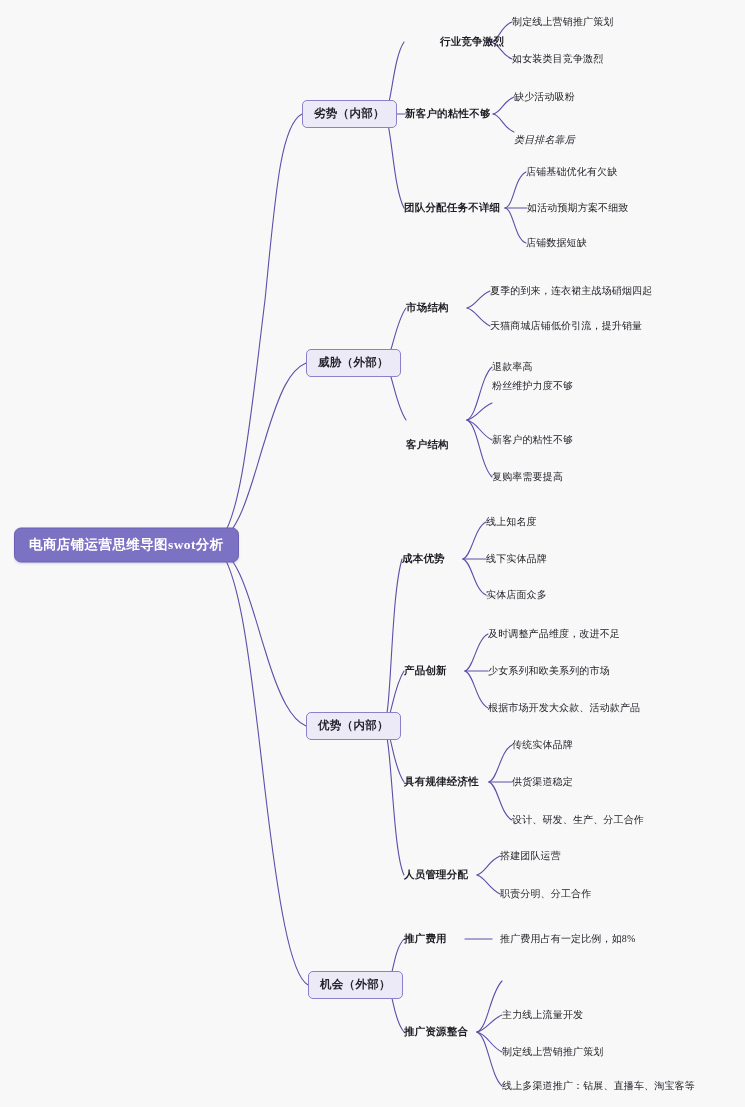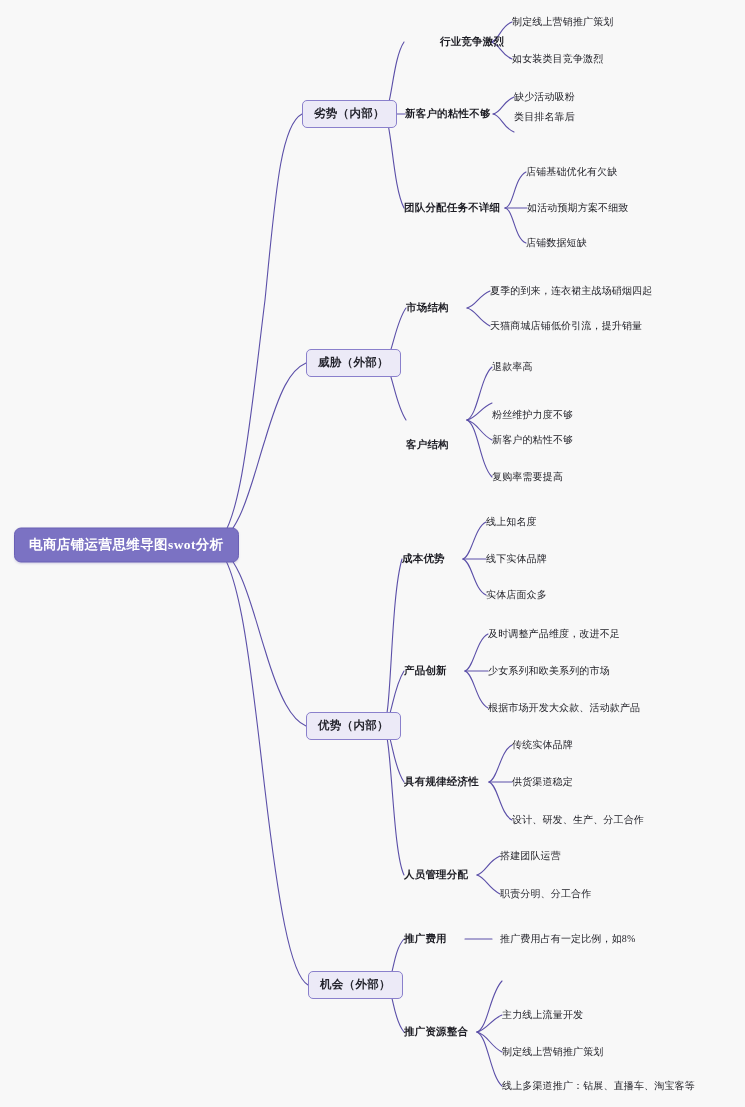--- a/index.html
+++ b/index.html
@@ -138,36 +138,36 @@
   <div class="node node-root" style="left:14px; top:545px;">电商店铺运营思维导图swot分析</div>
 
   <div class="node node-l2" style="left:302px; top:114px;">劣势（内部）</div>
 
   <div class="node node-l3" style="left:404px; top:42px;padding-left:36px;">行业竞争激烈</div>
   <div class="node node-l4" style="left:512px; top:22px;">制定线上营销推广策划</div>
   <div class="node node-l4" style="left:512px; top:59px;">如女装类目竞争激烈</div>
 
   <div class="node node-l3" style="left:405px; top:114px;">新客户的粘性不够</div>
   <div class="node node-l4" style="left:514px; top:97px;">缺少活动吸粉</div>
-  <div class="node node-l4" style="left:514px; top:117px;">类目排名靠后</div>
+  <div class="node node-l4" style="left:514px; top:140px;font-style:italic;">类目排名靠后</div>
 
   <div class="node node-l3" style="left:404px; top:208px;">团队分配任务不详细</div>
   <div class="node node-l4" style="left:526px; top:172px;">店铺基础优化有欠缺</div>
   <div class="node node-l4" style="left:527px; top:208px;">如活动预期方案不细致</div>
   <div class="node node-l4" style="left:526px; top:243px;">店铺数据短缺</div>
 
   <div class="node node-l2" style="left:306px; top:363px;">威胁（外部）</div>
 
   <div class="node node-l3" style="left:406px; top:308px;">市场结构</div>
   <div class="node node-l4" style="left:490px; top:291px;">夏季的到来，连衣裙主战场硝烟四起</div>
   <div class="node node-l4" style="left:490px; top:326px;">天猫商城店铺低价引流，提升销量</div>
 
   <div class="node node-l3" style="left:406px; top:420px;margin-top:25px;">客户结构</div>
   <div class="node node-l4" style="left:492px; top:367px;">退款率高</div>
-  <div class="node node-l4" style="left:492px; top:415px;">粉丝维护力度不够</div>
+  <div class="node node-l4" style="left:492px; top:386px;">粉丝维护力度不够</div>
   <div class="node node-l4" style="left:492px; top:440px;">新客户的粘性不够</div>
   <div class="node node-l4" style="left:492px; top:477px;">复购率需要提高</div>
 
   <div class="node node-l2" style="left:306px; top:726px;">优势（内部）</div>
 
   <div class="node node-l3" style="left:402px; top:559px;">成本优势</div>
   <div class="node node-l4" style="left:486px; top:522px;">线上知名度</div>
   <div class="node node-l4" style="left:486px; top:559px;">线下实体品牌</div>
   <div class="node node-l4" style="left:486px; top:595px;">实体店面众多</div>
 

